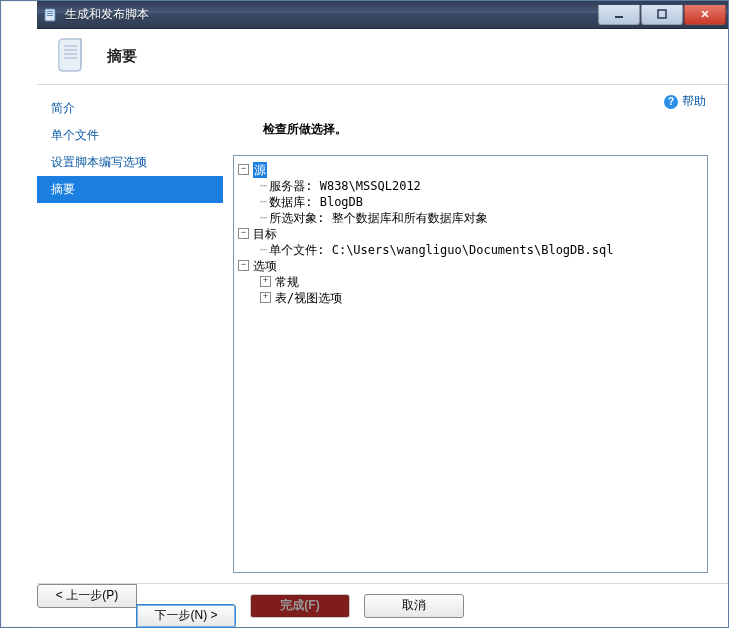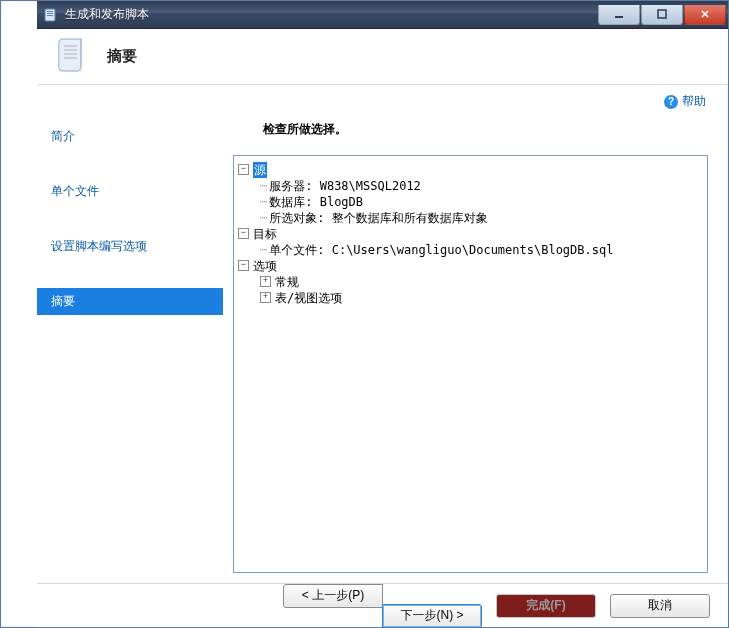--- a/index.html
+++ b/index.html
@@ -33,21 +33,21 @@
     background:#fff;
   }
   .header .doc-icon { width:40px; height:40px; margin-right:14px; }
   .header .page-title { font-size:15px; font-weight:bold; color:#222; }
   
   .body { display:flex; height:calc(100% - 28px - 56px - 44px); }
   .sidebar {
     width:186px; background:#fff; padding-top:10px;
   }
   .sidebar-item {
-    padding:5px 0 5px 14px; color:#0a5aa6; cursor:pointer;margin-top:28px;
+    padding:5px 0 5px 14px; color:#0a5aa6; cursor:pointer;
   }
   .sidebar-item.selected { background:#1a7fe0; color:#fff; }
   .content {
     flex:1; position:relative; padding:10px 18px 10px 10px;
   }
   .help-link {
     position:absolute; top:8px; right:22px; color:#0a5aa6; cursor:pointer;
     display:flex; align-items:center; gap:4px;
   }
   .help-icon {
@@ -66,21 +66,21 @@
   .tree .toggle {
     width:11px; height:11px; border:1px solid #8a8a8a; background:#fff; color:#333;
     display:inline-flex; align-items:center; justify-content:center; font-size:9px; line-height:9px;
     margin:2px 4px 0 0; font-family:Courier,monospace; cursor:pointer; flex-shrink:0;
   }
   .tree .children-l1 { padding-left:22px; }
   .tree .dash { color:#7a7a7a; margin-right:2px; }
   .tree .sel { background:#1a7fe0; color:#fff; padding:0 1px; }
   
   .footer {
-    height:44px; border-top:1px solid #d9d9d9; display:flex; align-items:center; justify-content:flex-end;
+    height:44px; border-top:1px solid #d9d9d9; display:flex; align-items:center; justify-content:flex-start;
     padding-right:18px; gap:14px; background:#fff;
   }
   .btn {
     min-width:100px; height:24px; border:1px solid #8a8a8a; background:linear-gradient(to bottom,#fdfdfd,#e7e7e7);
     border-radius:3px; display:inline-flex; align-items:center; justify-content:center; gap:4px;
     font-size:12px; cursor:pointer; padding:0 10px;
   }
   .btn.default { border-color:#3c82c9; box-shadow:0 0 0 1px #7fb4e8 inset;margin-top:20px; }
   .btn.disabled { color:#9a9a9a; border-color:#c7c7c7; background:#7f1d1d; cursor:default;font-weight:bold; }
 </style>

